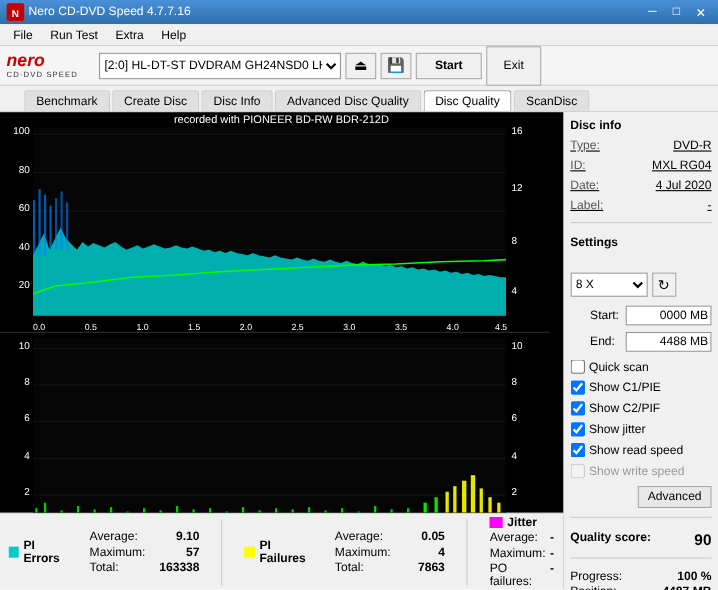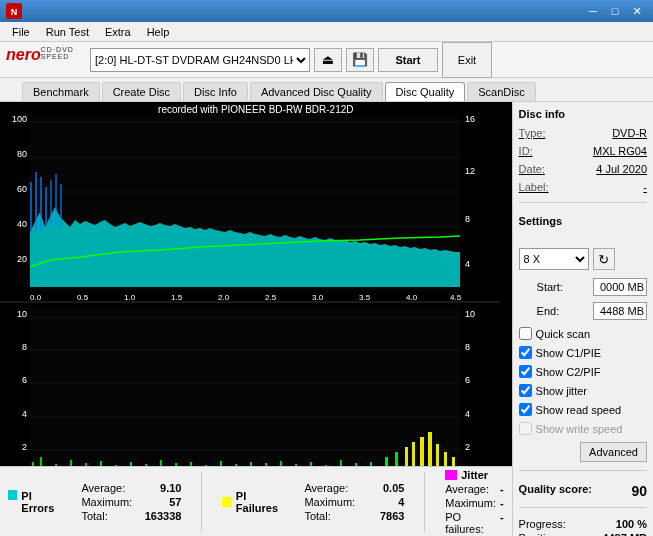--- a/index.html
+++ b/index.html
@@ -41,21 +41,21 @@
     
     #toolbar {
       background: #f5f5f5;
       height: 36px;
       display: flex;
       align-items: center;
       padding: 2px 6px;
       gap: 4px;
       border-bottom: 1px solid #ccc;
     }
-    #logo { height: 28px; width: 80px; display: flex; flex-direction: row; justify-content: center; }
+    #logo { height: 28px; width: 80px; display: flex; flex-direction: column; justify-content: center; }
     .logo-nero { color: #c00; font-size: 16px; font-weight: bold; font-style: italic; }
     .logo-cdspeed { font-size: 7px; color: #333; letter-spacing: 1px; }
     #drive-select {
       width: 220px; height: 24px; font-size: 11px; border: 1px solid #999; background: white;
     }
     .toolbar-icon-btn {
       width: 28px; height: 24px; border: 1px solid #aaa; background: #f0f0f0; cursor: pointer; display: flex; align-items: center; justify-content: center; font-size: 13px;
     }
     #start-btn {
       width: 60px; height: 24px; background: #f0f0f0; border: 1px solid #aaa; cursor: pointer; font-size: 11px; font-weight: bold;
@@ -134,21 +134,21 @@
     .panel-section-title { font-weight: bold; font-size: 11px; margin-bottom: 2px; }
     .info-row { display: flex; justify-content: space-between; font-size: 11px; padding: 1px 0; text-decoration: underline; }
     .info-label { color: #555; }
     .info-value { color: #000; font-weight: 500; }
     .settings-title { font-weight: bold; font-size: 11px; margin-top: 4px; margin-bottom: 17px; }
     .speed-row { display: flex; gap: 4px; align-items: center; margin-bottom: 4px; }
     .speed-select { width: 70px; height: 22px; font-size: 11px; border: 1px solid #999; background: white; }
     .refresh-btn { width: 22px; height: 22px; border: 1px solid #aaa; background: #f0f0f0; cursor: pointer; font-size: 13px; display: flex; align-items: center; justify-content: center; }
     .mb-row { display: flex; justify-content: space-between; align-items: center; margin-bottom: 2px; }
     .mb-label { font-size: 11px; padding-left: 18px; }
-    .mb-input { width: 54px; height: 18px; border: 1px solid #999; background: white; font-size: 11px; text-align: right; padding-right: 2px; }
+    .mb-input { width: 78px; height: 18px; border: 1px solid #999; background: white; font-size: 11px; text-align: right; padding-right: 2px; }
     .checkbox-row { display: flex; align-items: center; gap: 4px; font-size: 11px; padding: 1px 0; }
     .checkbox-row input[type=checkbox] { margin: 0; }
     .advanced-btn {
       background: #e8e8e8;
       border: 1px solid #aaa;
       padding: 3px 8px;
       font-size: 11px;
       cursor: pointer;
       align-self: flex-end;
       margin-top: 2px;
@@ -162,20 +162,21 @@
 <body>
 
 <div id="titlebar">
   <div id="titlebar-left">
     <div class="app-icon">
       <svg width="14" height="14" viewBox="0 0 14 14">
         <circle cx="7" cy="7" r="6" fill="#cc0000" stroke="#aa0000" stroke-width="1"></circle>
         <text x="7" y="11" text-anchor="middle" fill="white" font-size="9" font-weight="bold">N</text>
       </svg>
     </div>
+    <span>Nero CD-DVD Speed 4.7.7.16</span>
   </div>
   <div id="titlebar-controls">
     <button>─</button>
     <button>□</button>
     <button class="close-btn">✕</button>
   </div>
 </div>
 
 <div id="menubar">
   <span class="menu-item">File</span>
@@ -338,21 +339,21 @@
         <text x="218" y="382" fill="white" font-size="8">2.0</text>
         <text x="265" y="382" fill="white" font-size="8">2.5</text>
         <text x="312" y="382" fill="white" font-size="8">3.0</text>
         <text x="359" y="382" fill="white" font-size="8">3.5</text>
         <text x="406" y="382" fill="white" font-size="8">4.0</text>
         <text x="450" y="382" fill="white" font-size="8">4.5</text>
       </svg>
     </div>
 
     <div id="stats-bar">
-      <div style="display:flex; gap:4px; margin-right:4px;">
+      <div style="display:flex; align-items:center; gap:4px; margin-right:4px;">
         <span style="display:inline-block; width:12px; height:10px; background:#00cccc;"></span>
         <span style="font-weight:bold;">PI Errors</span>
       </div>
       <div class="stat-group">
         <div class="stat-row">
           <span>Average:</span>
           <span style="margin-left:4px;font-weight:bold;">9.10</span>
         </div>
         <div class="stat-row">
           <span>Maximum:</span>

